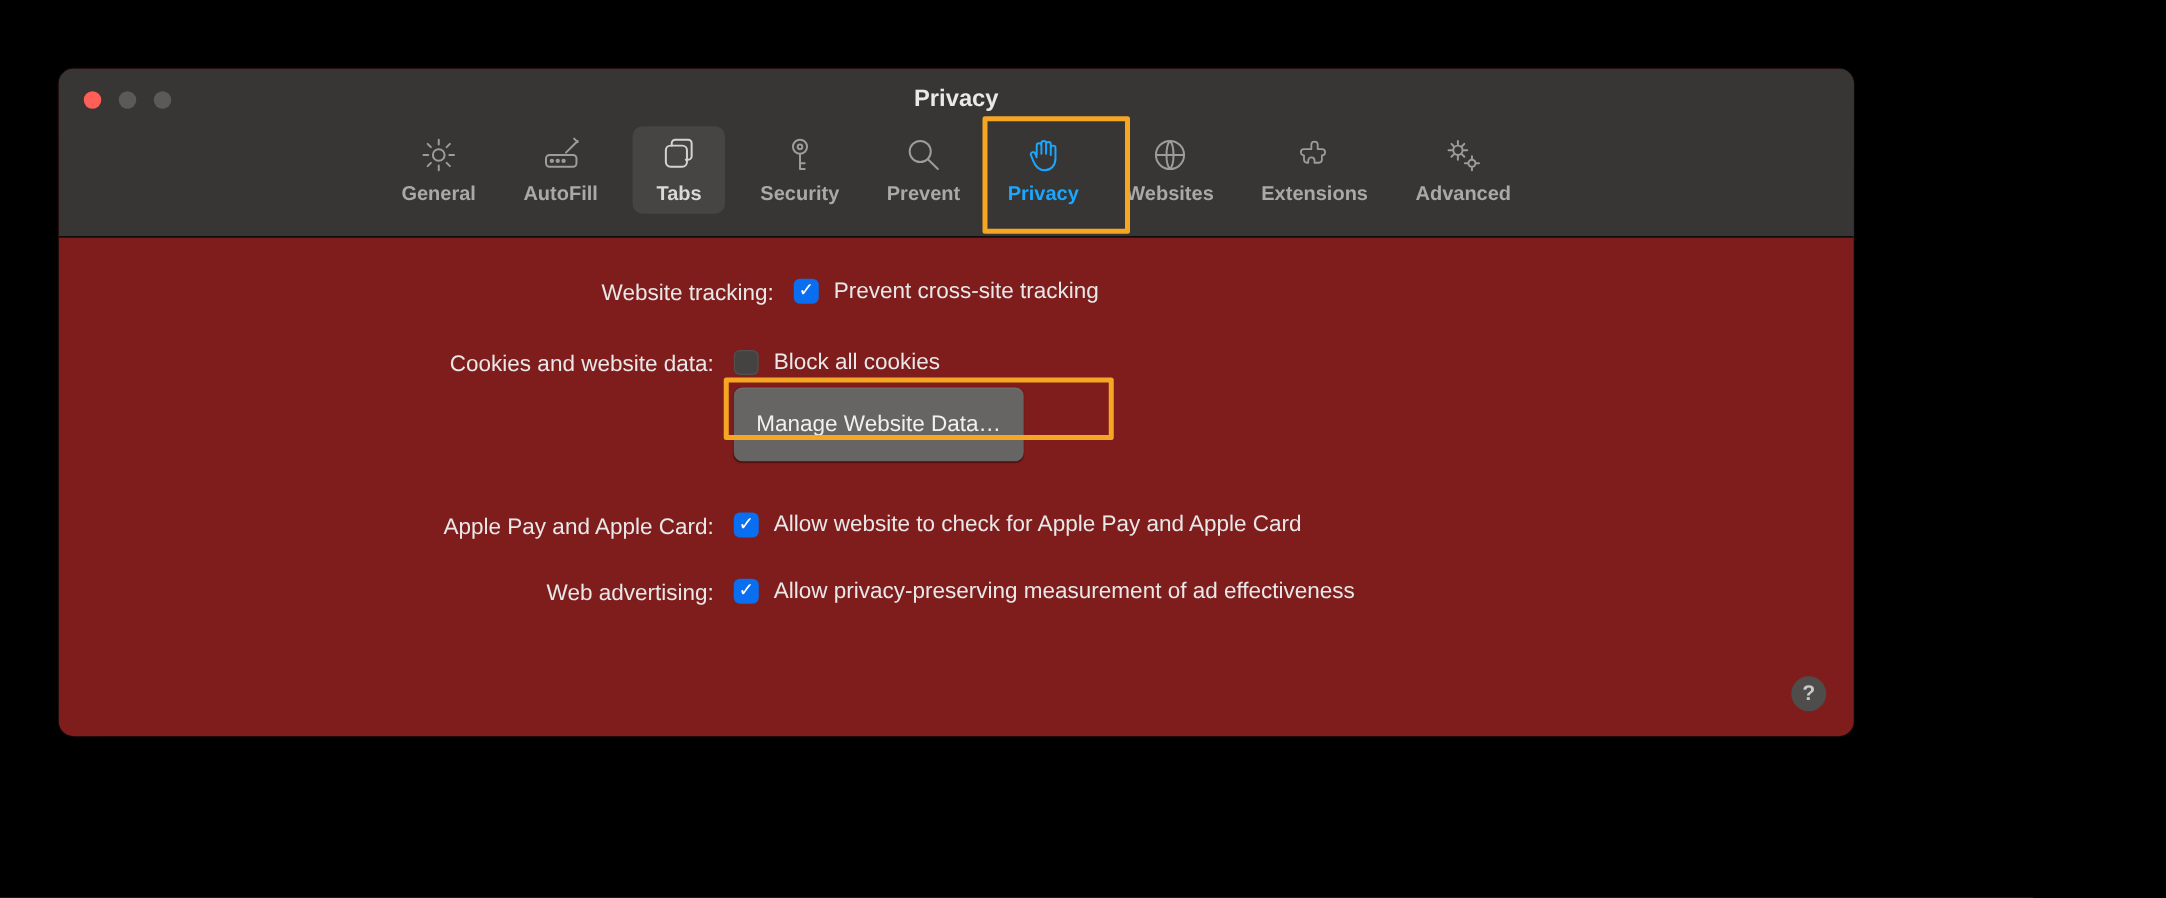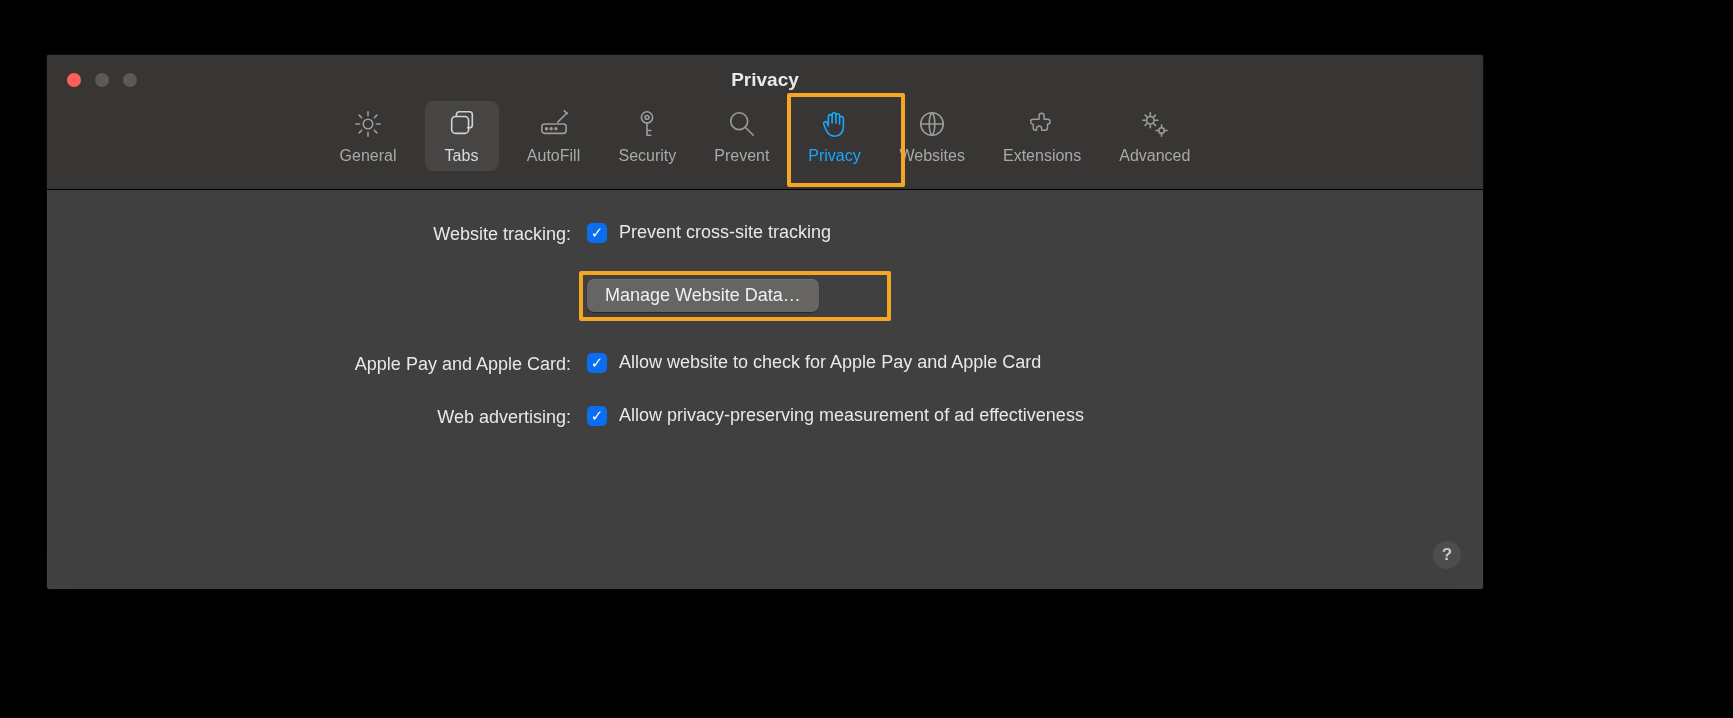--- a/index.html
+++ b/index.html
@@ -9,22 +9,22 @@
     width: 1733px;
     height: 718px;
     position: relative;
   }
   .window {
     position: absolute;
     left: 47px;
     top: 55px;
     width: 1436px;
     height: 534px;
-    background: #404040;
-    border-radius: 2px;
+    background: #7f1d1d;
+    border-radius: 12px;
     box-shadow: 0 20px 60px rgba(0,0,0,0.8), 0 0 0 1px rgba(255,255,255,0.05);
     overflow: hidden;
   }
   .titlebar {
     height: 135px;
     background: #373635;
     border-bottom: 1px solid #000;
     position: relative;
   }
   .traffic-lights {
@@ -60,20 +60,21 @@
   }
   .tab {
     display: flex;
     flex-direction: column;
     align-items: center;
     gap: 6px;
     padding: 6px 10px 6px;
     border-radius: 8px;
     cursor: default;
     min-width: 74px;
+    font-weight: bold;
   }
   .tab.hovered { background: rgba(255,255,255,0.08); }
   .tab.active { }
   .tab-icon {
     width: 34px; height: 34px;
     display: flex; align-items: center; justify-content: center;
   }
   .tab-icon svg { width: 30px; height: 30px; }
   .tab-label {
     font-size: 16px;
@@ -129,21 +130,21 @@
   }
   .chk.unchecked {
     background: #444341;
     box-shadow: inset 0 0 0 1px rgba(255,255,255,0.08);
   }
   .btn {
     display: inline-block;
     background: #666563;
     color: #f0f0f0;
     font-size: 18px;
-    padding: 6px 18px;
+    padding: 19px 18px;
     border-radius: 7px;
     box-shadow: inset 0 1px 0 rgba(255,255,255,0.08), 0 1px 1px rgba(0,0,0,0.4);
   }
   .desc {
     color: #8f8f8e;
     font-size: 17px;
     margin-top: 10px;
     line-height: 1.4;
     max-width: 560px;
   }
@@ -181,43 +182,43 @@
       <div class="tab">
         <span class="tab-icon">
           <svg viewBox="0 0 32 32">
               <circle class="icon-stroke" cx="16" cy="16" r="5"></circle>
               <path class="icon-stroke" d="M16 3v4M16 25v4M3 16h4M25 16h4M6.5 6.5l2.8 2.8M22.7 22.7l2.8 2.8M6.5 25.5l2.8-2.8M22.7 9.3l2.8-2.8"></path>
             </svg>
         </span>
         <span class="tab-label">General</span>
       </div>
 
-      <div class="tab hovered">
-        <span class="tab-icon">
-          <svg viewBox="0 0 32 32">
-              <rect class="icon-stroke" x="5" y="8" width="18" height="18" rx="4"></rect>
-              <path class="icon-stroke" d="M10 8V6a3 3 0 0 1 3-3h11a3 3 0 0 1 3 3v11a3 3 0 0 1-3 3h-2"></path>
-            </svg>
-        </span>
-        <span class="tab-label">Tabs</span>
-      </div>
-
       <div class="tab">
         <span class="tab-icon">
           <svg viewBox="0 0 32 32">
               <rect class="icon-stroke" x="3" y="16" width="26" height="10" rx="3"></rect>
               <circle class="icon-stroke" cx="8" cy="21" r="1"></circle>
               <circle class="icon-stroke" cx="13" cy="21" r="1"></circle>
               <circle class="icon-stroke" cx="18" cy="21" r="1"></circle>
               <path class="icon-stroke" d="M20 14 30 4M27 2l3 3"></path>
             </svg>
         </span>
         <span class="tab-label">AutoFill</span>
       </div>
 
+      <div class="tab hovered">
+        <span class="tab-icon">
+          <svg viewBox="0 0 32 32">
+              <rect class="icon-stroke" x="5" y="8" width="18" height="18" rx="4"></rect>
+              <path class="icon-stroke" d="M10 8V6a3 3 0 0 1 3-3h11a3 3 0 0 1 3 3v11a3 3 0 0 1-3 3h-2"></path>
+            </svg>
+        </span>
+        <span class="tab-label">Tabs</span>
+      </div>
+
       <div class="tab">
         <span class="tab-icon">
           <svg viewBox="0 0 32 32">
               <circle class="icon-stroke" cx="16" cy="9" r="6"></circle>
               <circle class="icon-stroke" cx="16" cy="9" r="2"></circle>
               <path class="icon-stroke" d="M16 15v13M16 23h4M16 28h4"></path>
             </svg>
         </span>
         <span class="tab-label">Security</span>
       </div>
@@ -272,30 +273,39 @@
             </svg>
         </span>
         <span class="tab-label">Advanced</span>
       </div>
 
     </div>
   </div>
 
   <div class="content">
 
-    <div class="row" style="margin-bottom:34px;">
+    <div class="row" style="margin-bottom:34px;margin-left:48px;">
       <div class="label-col">Website tracking:</div>
       <div class="field-col">
         <div class="checkbox-row">
           <span class="chk checked">✓</span>
           <span>Prevent cross-site tracking</span>
         </div>
       </div>
     </div>
 
+    <div class="row" style="margin-bottom:8px;">
+      <div class="label-col">Cookies and website data:</div>
+      <div class="field-col">
+        <div class="checkbox-row">
+          <span class="chk unchecked"></span>
+          <span>Block all cookies</span>
+        </div>
+      </div>
+    </div>
 
     <div class="row" style="margin-bottom:40px; position:relative;">
       <div class="label-col"></div>
       <div class="field-col" style="position:relative;">
         <span class="btn">Manage Website Data…</span>
         <div class="highlight-box" style="left:-8px;top:-8px;width:312px;height:50px;"></div>
       </div>
     </div>
 
     <div class="row" style="margin-bottom:30px;">

